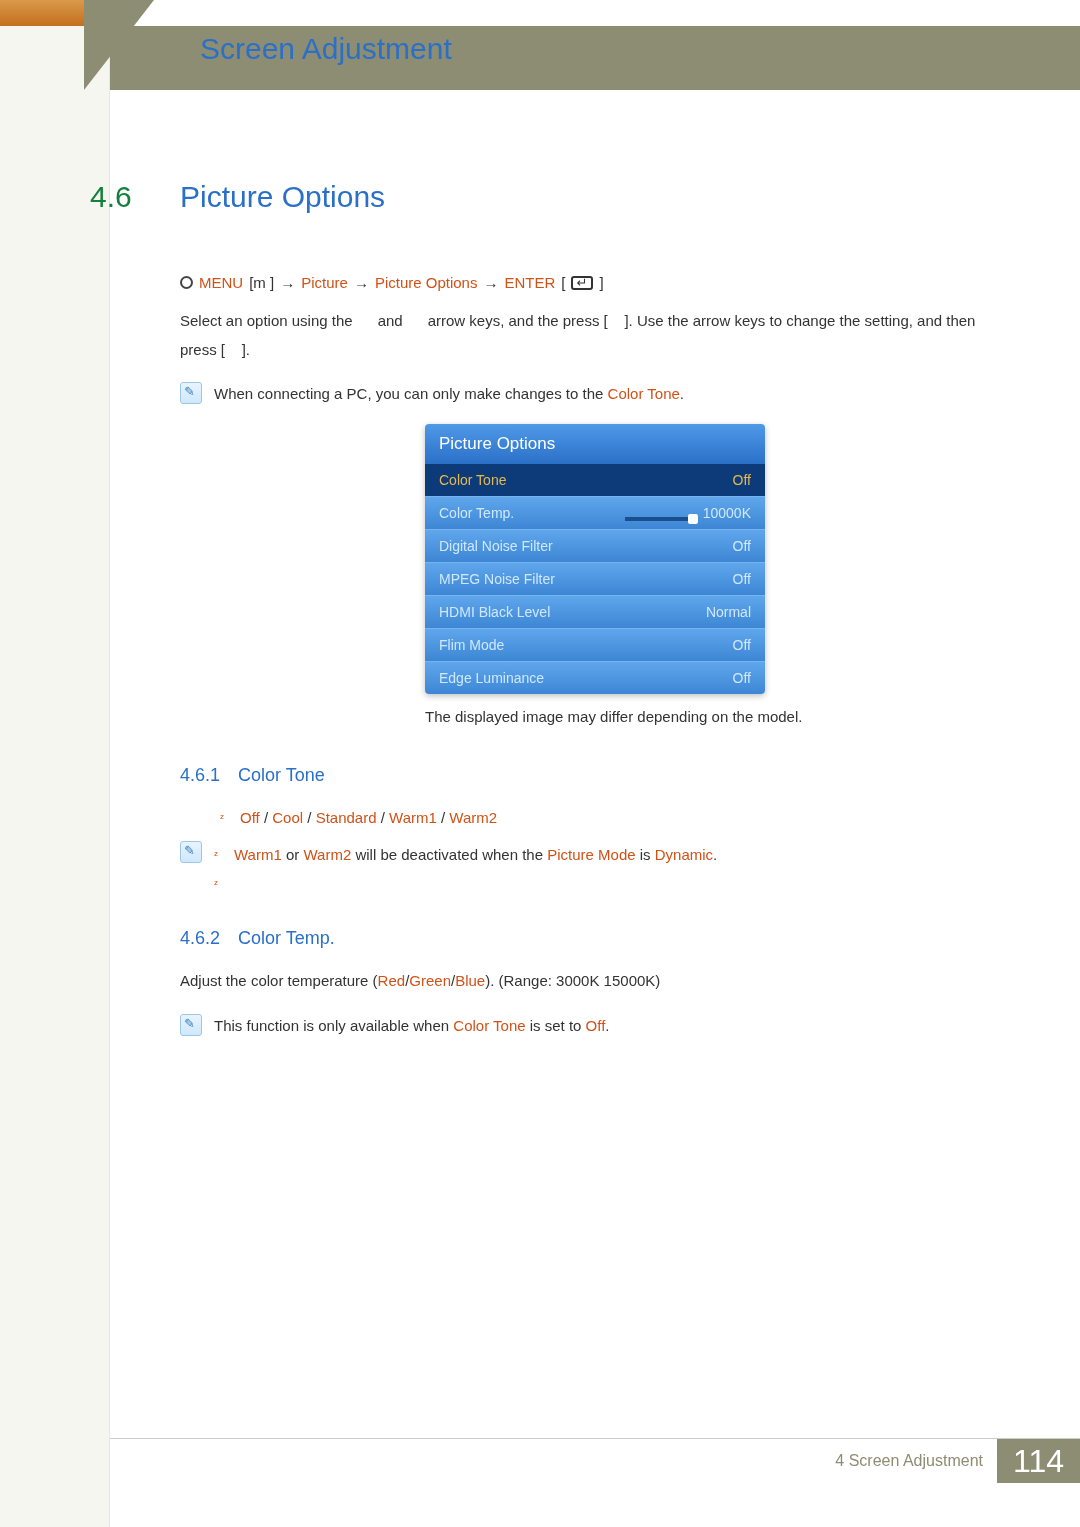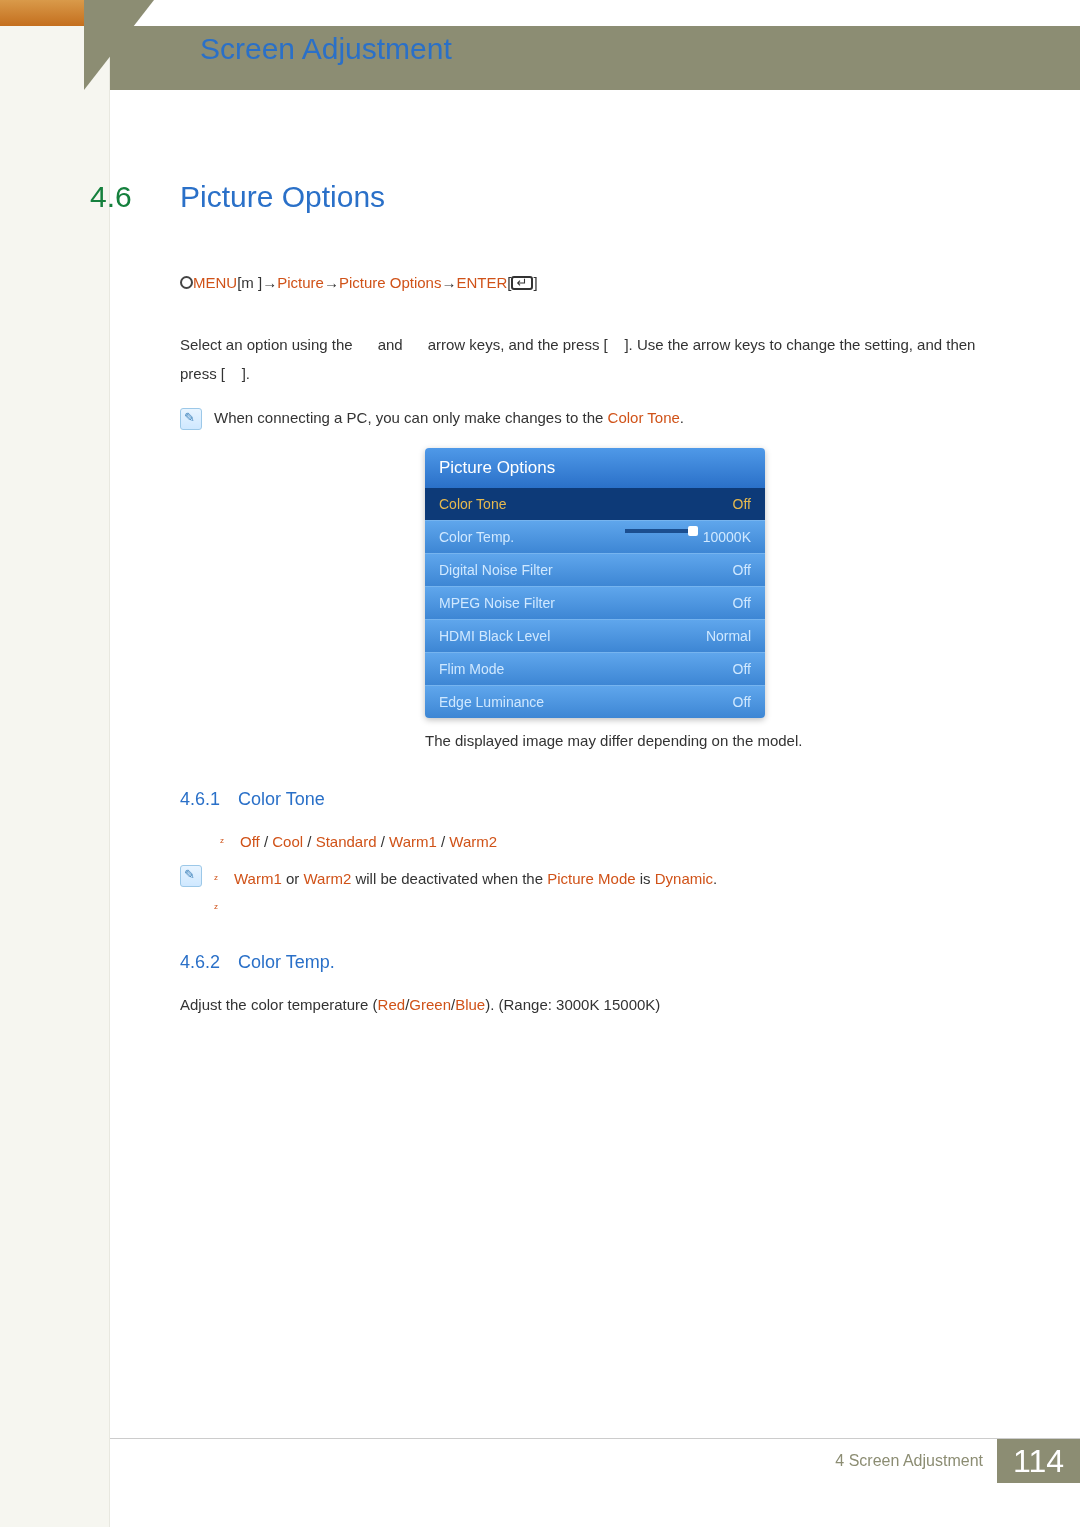--- a/index.html
+++ b/index.html
@@ -77,22 +77,23 @@
     margin-left: 90px;
     font-weight: 400;
   }
   .body {
     margin-left: 90px;
     margin-top: 60px;
   }
   .path-line {
     display: flex;
     align-items: center;
+    gap: 6px;
     flex-wrap: wrap;
-    margin-bottom: 40px;
+    margin-bottom: 16px;
     font-size: 15px;
   }
   .circ {
     display:inline-block;
     width: 13px; height:13px;
     border:2px solid #444;
     border-radius:50%;
   }
   .orange { color: #d05218; }
   .txt { color: #333; }
@@ -109,21 +110,21 @@
     left:3px; top:-3px;
     font-size:13px;
   }
   .para {
     line-height: 1.9;
     margin-bottom: 18px;
   }
   .note-row {
     display:flex;
     gap:12px;
-    align-items:flex-end;
+    align-items:flex-start;
     margin-bottom: 18px;
   }
   .note-icon {
     width:22px;height:22px;
     background:linear-gradient(#e8f4ff,#cfe8ff);
     border:1px solid #9cc8e8;
     border-radius:3px;
     position:relative;
     flex-shrink:0;
   }
@@ -295,21 +296,21 @@
         <div class="osd-title">Picture Options</div>
         <div id="osd-rows">
             <div class="osd-row selected">
               <span>Color Tone</span>
               <span style="display: flex; align-items: center;">
                 <span class="val">Off</span>
               </span>
             </div>
             <div class="osd-row plain">
               <span>Color Temp.</span>
-              <span style="display: flex; align-items: flex-start;">
+              <span style="display: flex; align-items: flex-end;">
                 <span class="slider"></span>
                 <span class="val">10000K</span>
               </span>
             </div>
             <div class="osd-row plain">
               <span>Digital Noise Filter</span>
               <span style="display: flex; align-items: center;">
                 <span class="val">Off</span>
               </span>
             </div>
@@ -371,20 +372,26 @@
 
       <div class="subhead">
         <span>4.6.2</span>
         <span>Color Temp.</span>
       </div>
 
       <p class="para">
         <span>Adjust the color temperature (</span><span id="rgb-line"><span class="orange">Red</span><span style="color: rgb(51, 51, 51);">/</span><span class="orange">Green</span><span style="color: rgb(51, 51, 51);">/</span><span class="orange">Blue</span></span><span>). (Range: 3000K 15000K)</span>
       </p>
 
+      <div class="note-row">
+        <span class="note-icon"></span>
+        <div class="note-text">
+          <span>This function is only available when </span><span class="orange">Color Tone</span><span> is set to </span><span class="orange">Off</span><span>.</span>
+        </div>
+      </div>
 
     </div>
   </div>
 
   <div class="footer-rule"></div>
   <div class="footer">
     <div class="footer-label">
       <span>4</span>
       <span>Screen Adjustment</span>
     </div>

